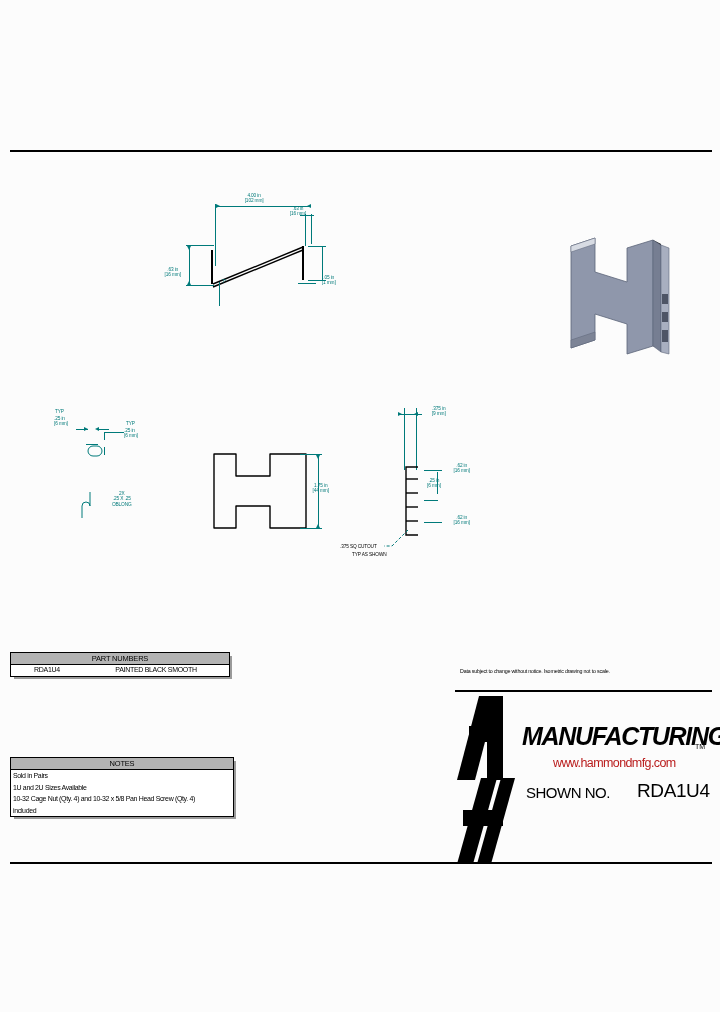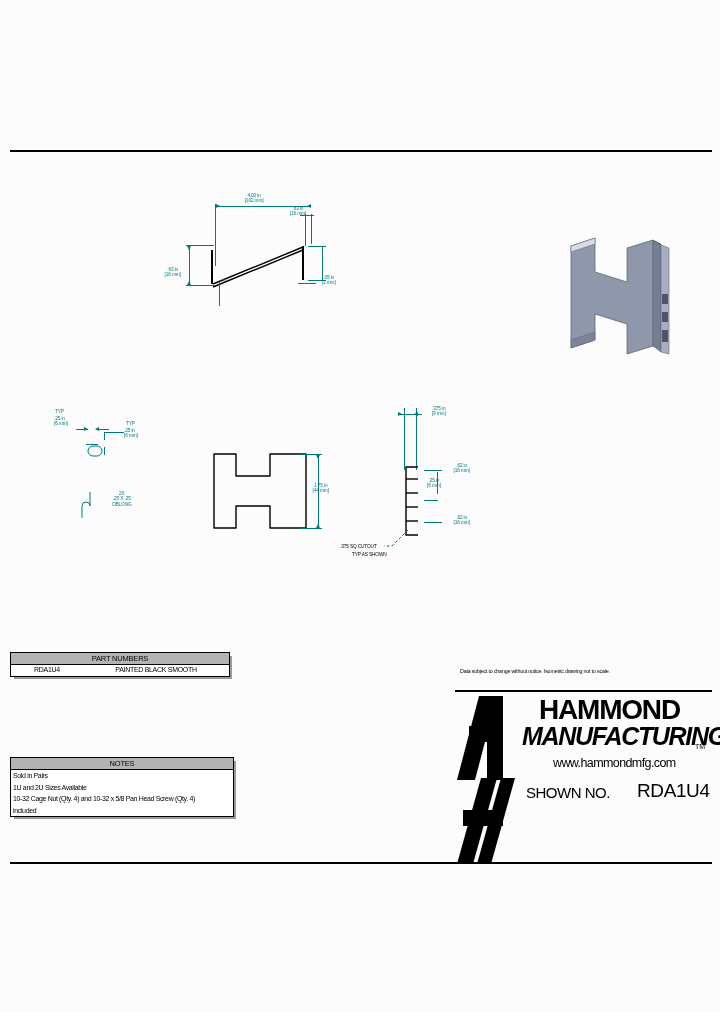--- a/index.html
+++ b/index.html
@@ -73,21 +73,21 @@
   
   #disclaimer{position:absolute;left:460px;top:668px;font-size:5.6px;color:#000;letter-spacing:-0.2px;white-space:nowrap;transform:scaleX(.95);transform-origin:left top;}
   #title-block{position:absolute;left:455px;top:690px;width:257px;height:172px;border-top:2.5px solid #000;border-bottom:0;}
   #title-block .logo-col{position:absolute;left:0;top:0;width:62px;height:172px;overflow:hidden;}
   #logo-h{position:absolute;left:2px;top:4px;width:58px;height:84px;}
   #logo-w{position:absolute;left:2px;top:86px;width:58px;height:86px;}
   #title-block .txt-col{position:absolute;left:62px;top:0;right:0;height:172px;}
   #brand-1{position:absolute;left:22px;top:4px;font-size:28px;line-height:28px;font-weight:700;letter-spacing:-1.2px;color:#000;}
   #brand-2{position:absolute;left:5px;top:32px;font-size:25px;line-height:25px;font-weight:700;font-style:italic;letter-spacing:-1.3px;color:#000;}
   #brand-tm{position:absolute;left:178px;top:51px;font-size:7px;color:#000;}
-  #website{position:absolute;left:36px;top:64px;font-size:12.5px;letter-spacing:-0.6px;color:#000000;}
+  #website{position:absolute;left:36px;top:64px;font-size:12.5px;letter-spacing:-0.6px;color:#b91c1c;}
   #part-no-label{position:absolute;left:9px;top:92px;font-size:15px;letter-spacing:-0.5px;color:#000;}
   #part-no-value{position:absolute;left:120px;top:88px;font-size:19px;letter-spacing:-0.4px;color:#000;}
 
   
   #iso-view{position:absolute;left:565px;top:228px;width:110px;height:140px;}
 </style>
 </head>
 <body>
 
 <div class="sheet">
@@ -259,21 +259,20 @@
         <rect x="30" y="0" width="16" height="84" fill="#000"></rect>
         <rect x="12" y="30" width="34" height="16" fill="#000"></rect>
       </svg>
       <svg id="logo-w" viewBox="0 0 58 86">
         <polygon points="0,86 24,0 40,0 16,86" fill="#000"></polygon>
         <polygon points="20,86 44,0 58,0 34,86" fill="#000"></polygon>
         <rect x="6" y="32" width="40" height="16" fill="#000"></rect>
       </svg>
     </div>
     <div class="txt-col">
-      <div id="brand-1">HAMMOND</div>
       <div id="brand-2">MANUFACTURING</div>
       <div id="brand-tm">TM</div>
       <div id="website">www.hammondmfg.com</div>
       <div id="part-no-label">SHOWN NO.</div>
       <div id="part-no-value">RDA1U4</div>
     </div>
   </div>
 
 </div>
 

